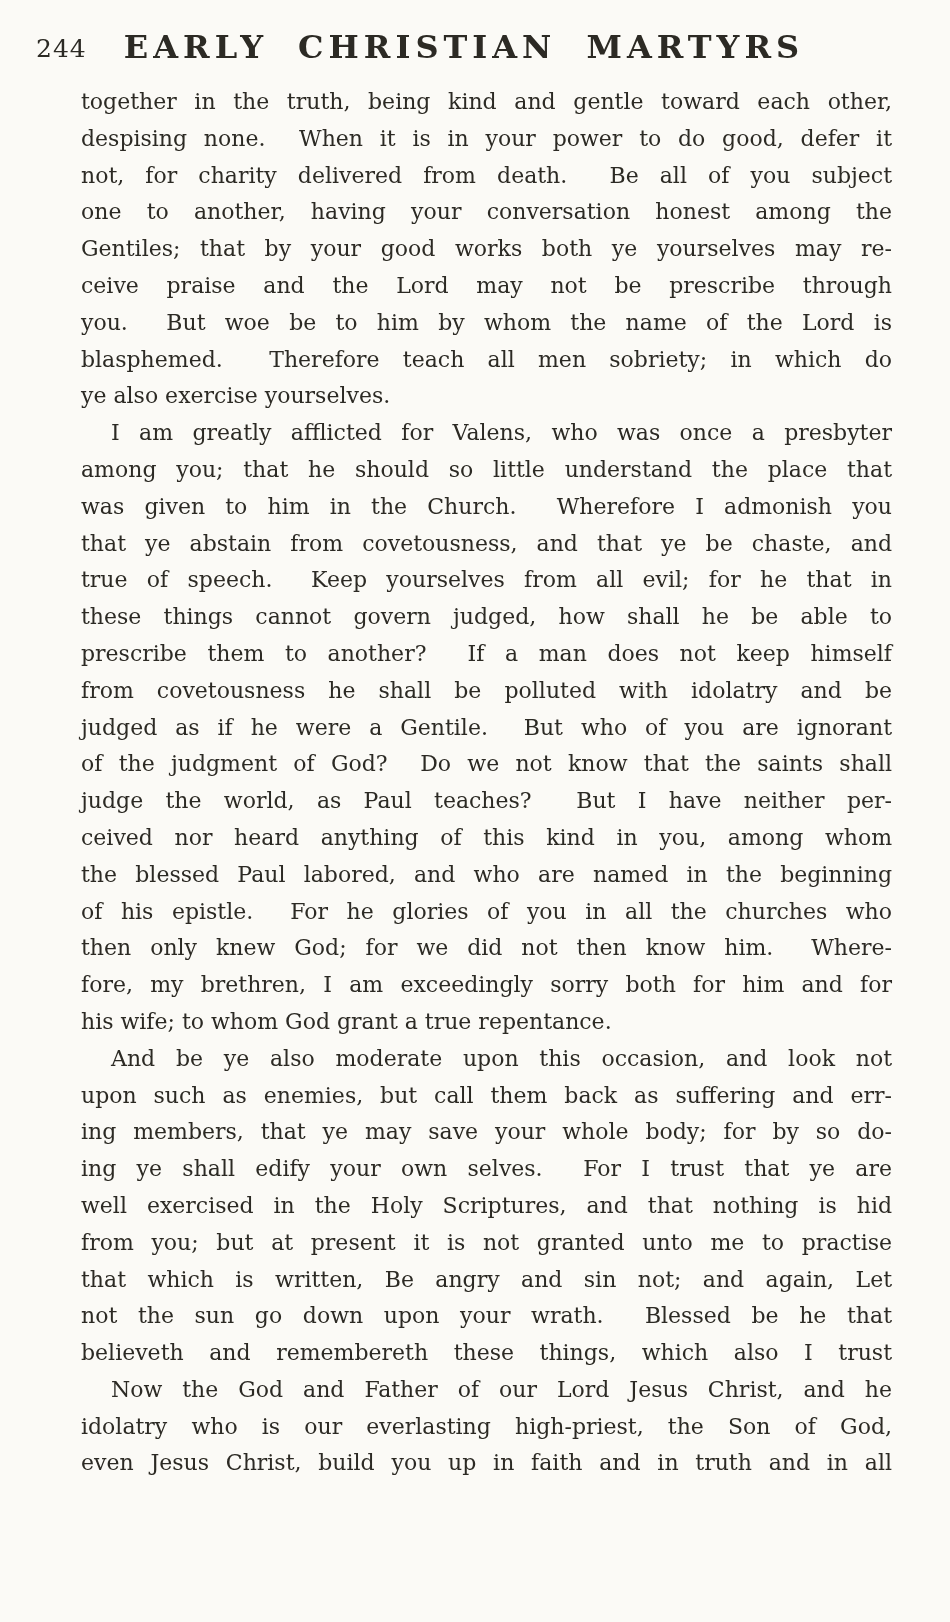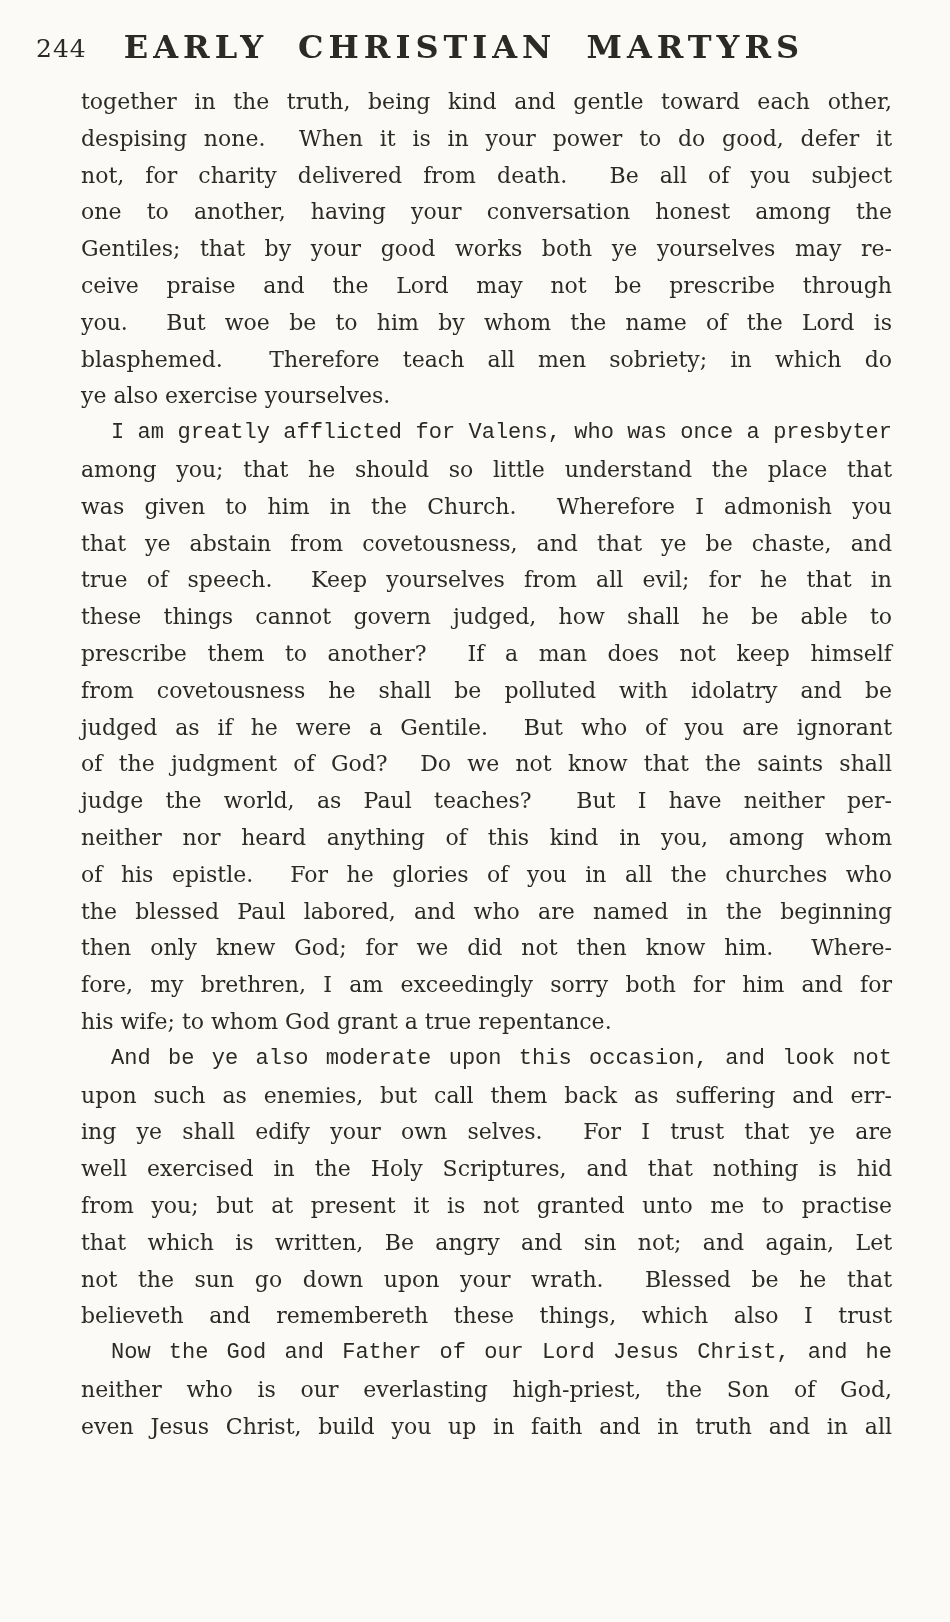--- a/index.html
+++ b/index.html
@@ -45,21 +45,21 @@
     line-height: 36.8px;
   }
   .paragraph { margin: 0; }
   .line {
     text-align: justify;
     text-align-last: justify;
     min-height: 36.8px;
     margin-left: 45px;
   }
   .line.lastline { text-align-last: left; }
-  .paragraph.indented .line.firstline { text-indent: 30px; font-family: Liberation Mono, monospace; }
+  .paragraph.indented .line.firstline { text-indent: 30px; }
 </style>
 </head>
 <body>
 
 <div class="page">
   <header class="page-header">
     <span class="page-number">244</span>
     <span class="header-title">EARLY CHRISTIAN MARTYRS</span>
   </header>
   <main class="page-body" id="body-container">
@@ -79,36 +79,37 @@
         <div class="line">among you; that he should so little understand the place that</div>
         <div class="line">was given to him in the Church.&nbsp; Wherefore I admonish you</div>
         <div class="line">that ye abstain from covetousness, and that ye be chaste, and</div>
         <div class="line">true of speech.&nbsp; Keep yourselves from all evil; for he that in</div>
         <div class="line">these things cannot govern judged, how shall he be able to</div>
         <div class="line">prescribe them to another?&nbsp; If a man does not keep himself</div>
         <div class="line">from covetousness he shall be polluted with idolatry and be</div>
         <div class="line">judged as if he were a Gentile.&nbsp; But who of you are ignorant</div>
         <div class="line">of the judgment of God?&nbsp; Do we not know that the saints shall</div>
         <div class="line">judge the world, as Paul teaches?&nbsp; But I have neither per-</div>
-        <div class="line">neither nor heard anything of this kind in you, among whom</div>
+        <div class="line">ceived nor heard anything of this kind in you, among whom</div>
+        <div class="line">the blessed Paul labored, and who are named in the beginning</div>
         <div class="line">of his epistle.&nbsp; For he glories of you in all the churches who</div>
-        <div class="line">the blessed Paul labored, and who are named in the beginning</div>
         <div class="line">then only knew God; for we did not then know him.&nbsp; Where-</div>
         <div class="line">fore, my brethren, I am exceedingly sorry both for him and for</div>
         <div class="line lastline">his wife; to whom God grant a true repentance.</div>
       </div>
       <div class="paragraph indented">
         <div class="line firstline">And be ye also moderate upon this occasion, and look not</div>
         <div class="line">upon such as enemies, but call them back as suffering and err-</div>
+        <div class="line">ing members, that ye may save your whole body; for by so do-</div>
         <div class="line">ing ye shall edify your own selves.&nbsp; For I trust that ye are</div>
         <div class="line">well exercised in the Holy Scriptures, and that nothing is hid</div>
         <div class="line">from you; but at present it is not granted unto me to practise</div>
         <div class="line">that which is written, Be angry and sin not; and again, Let</div>
         <div class="line">not the sun go down upon your wrath.&nbsp; Blessed be he that</div>
         <div class="line">believeth and remembereth these things, which also I trust</div>
       </div>
       <div class="paragraph indented">
         <div class="line firstline">Now the God and Father of our Lord Jesus Christ, and he</div>
-        <div class="line">neither who is our everlasting high-priest, the Son of God,</div>
+        <div class="line">idolatry who is our everlasting high-priest, the Son of God,</div>
         <div class="line">even Jesus Christ, build you up in faith and in truth and in all</div>
       </div>
     </main>
 </div>
 
 </body></html>

